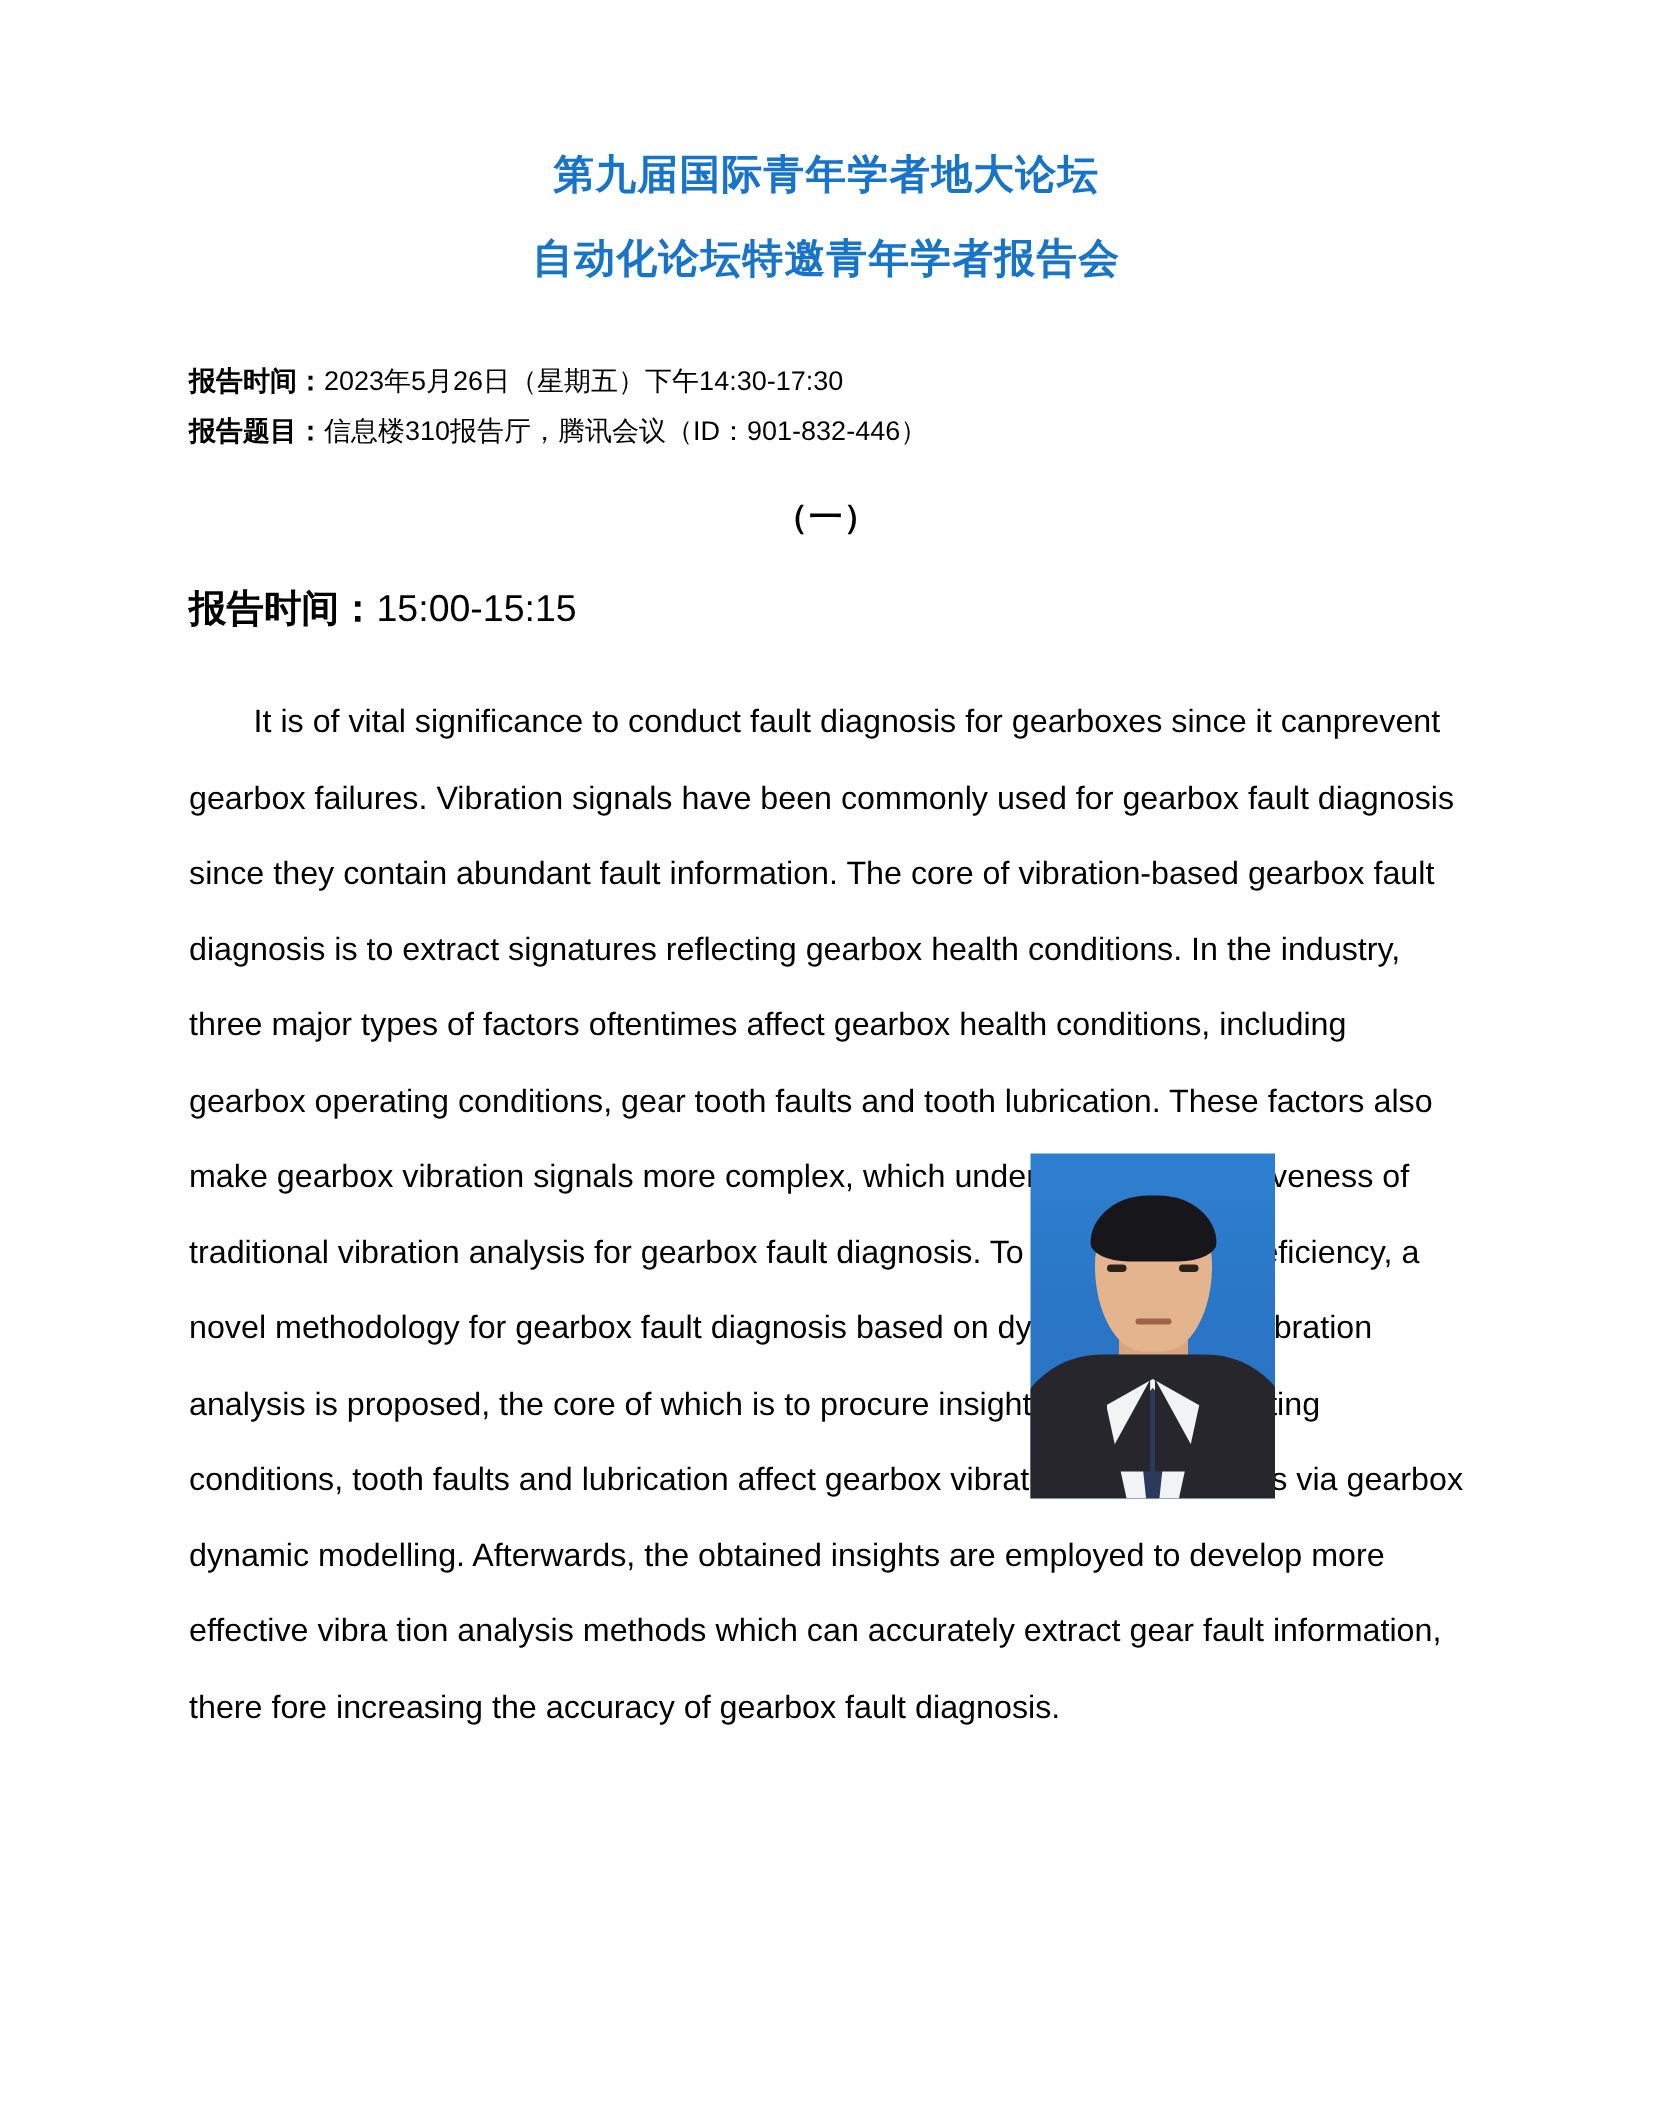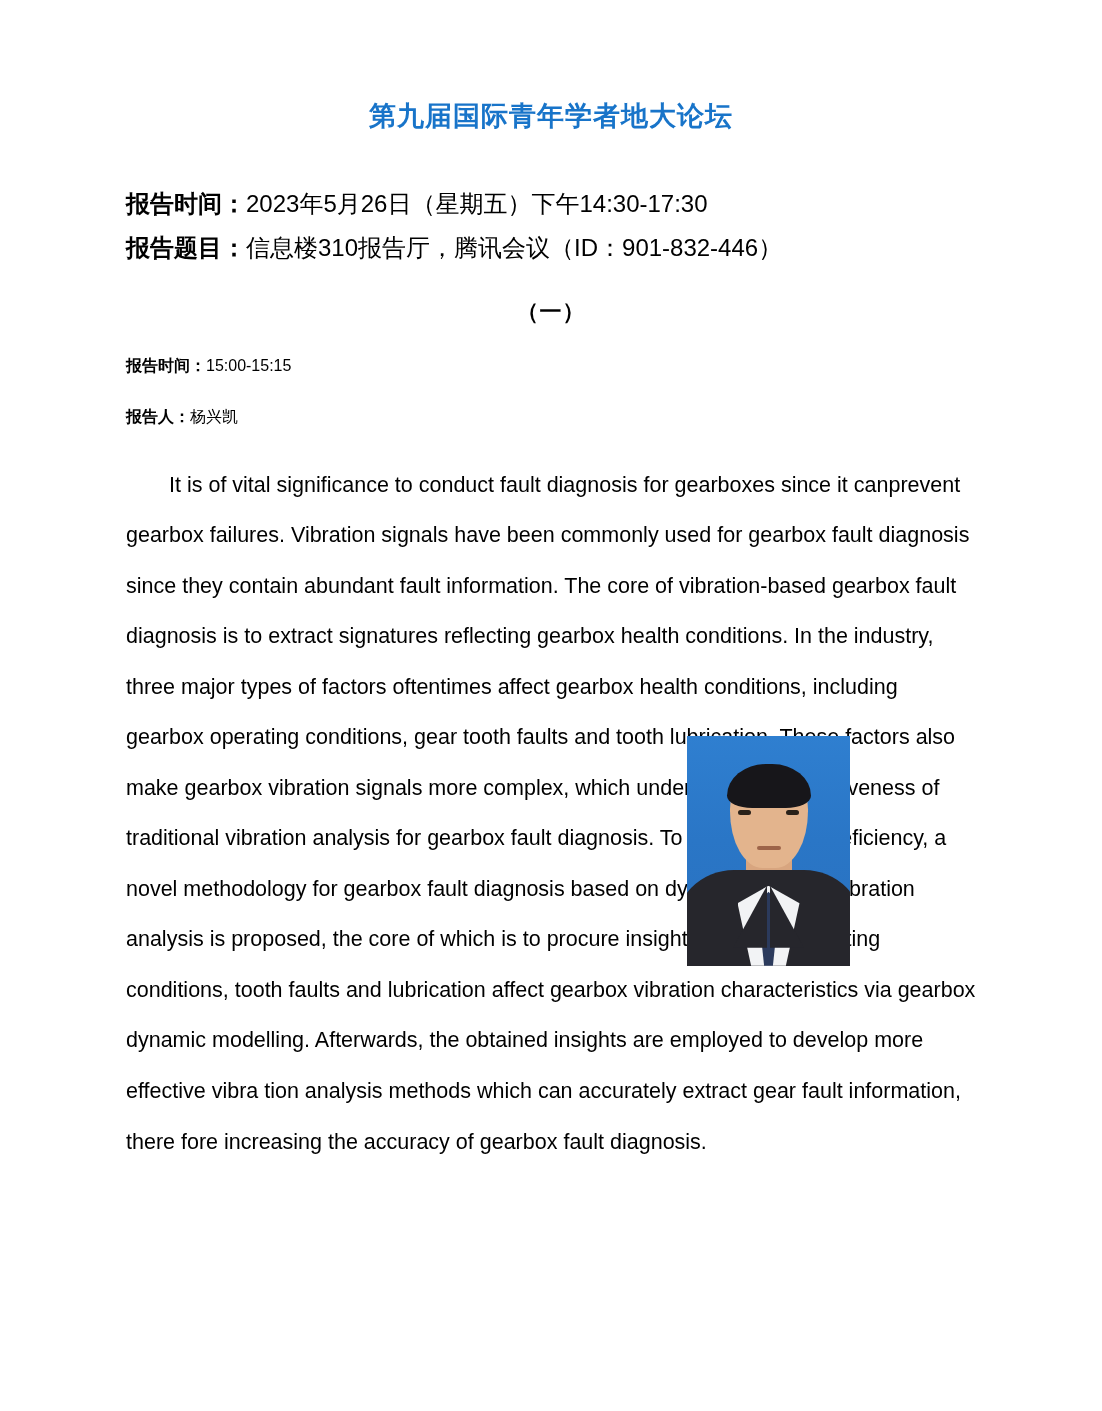--- a/index.html
+++ b/index.html
@@ -29,40 +29,40 @@
     letter-spacing: 1px;
     line-height: 1.55;
   }
   .doc-title .line1 { display: block; }
   .doc-title .line2 { display: block; margin-top: 14px; }
 
   .meta-block {
     margin-top: 44px;
   }
   .meta-line {
-    font-size: 24px;
+    font-size: 18px;
     line-height: 1.85;
     color: #000;
   }
   .meta-line .label {
     font-weight: bold;
   }
   .section-marker {
     text-align: center;
     font-size: 22px;
     font-weight: bold;
     margin-top: 26px;
     margin-bottom: 8px;
     letter-spacing: 1px;
   }
   .entry {
     position: relative;
   }
   .entry-line {
-    font-size: 16px;
+    font-size: 25px;
     line-height: 1.6;
     margin-top: 26px;
     max-width: 660px;
   }
   .entry-line .label {
     font-weight: bold;
   }
   .entry-line.heading {
     font-weight: bold;
   }
@@ -184,20 +184,21 @@
     text-indent: 2em;
   }
 </style>
 </head>
 <body>
 
 <div class="page">
 
   <div class="doc-title">
     <span class="line1">第九届国际青年学者地大论坛</span>
+    <span class="line2">自动化论坛特邀青年学者报告会</span>
   </div>
 
   <div class="meta-block">
     <div class="meta-line">
       <span class="label">报告时间：</span><span>2023年5月26日（星期五）下午14:30-17:30</span>
     </div>
     <div class="meta-line">
       <span class="label">报告题目：</span><span>信息楼310报告厅，腾讯会议（ID：901-832-446）</span>
     </div>
   </div>
@@ -217,23 +218,20 @@
       <div class="hair"></div>
       <div class="eye-l"></div>
       <div class="eye-r"></div>
       <div class="mouth"></div>
     </div>
 
     <div class="entry-line">
       <span class="label">报告时间：</span><span>15:00-15:15</span>
     </div>
 
-    <div class="entry-line">
-      <span class="label">报告人：</span><span>杨兴凯</span>
-    </div>
 
 
 
     <div class="body-text">
       <p>It is of vital significance to conduct fault diagnosis for gearboxes since it canprevent gearbox failures. Vibration signals have been commonly used for gearbox fault diagnosis since they contain abundant fault information. The core of vibration-based gearbox fault diagnosis is to extract signatures reflecting gearbox health conditions. In the industry, three major types of factors oftentimes affect gearbox health conditions, including gearbox operating conditions, gear tooth faults and tooth lubrication. These factors also make gearbox vibration signals more complex, which undermines the effectiveness of traditional vibration analysis for gearbox fault diagnosis. To overcome this deficiency, a novel methodology for gearbox fault diagnosis based on dynamics-guided vibration analysis is proposed, the core of which is to procure insights into how operating conditions, tooth faults and lubrication affect gearbox vibration characteristics via gearbox dynamic modelling. Afterwards, the obtained insights are employed to develop more effective vibra tion analysis methods which can accurately extract gear fault information, there fore increasing the accuracy of gearbox fault diagnosis.</p>
     </div>
 
   </div>
 
 </div>

